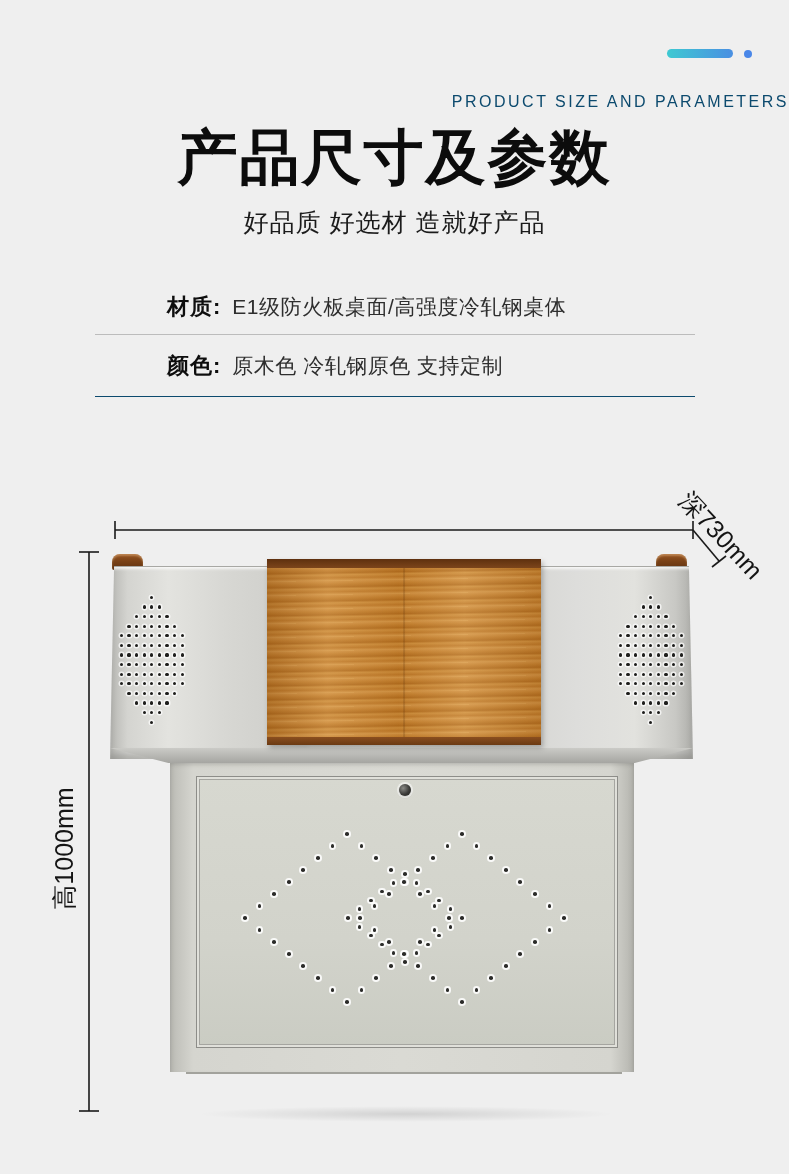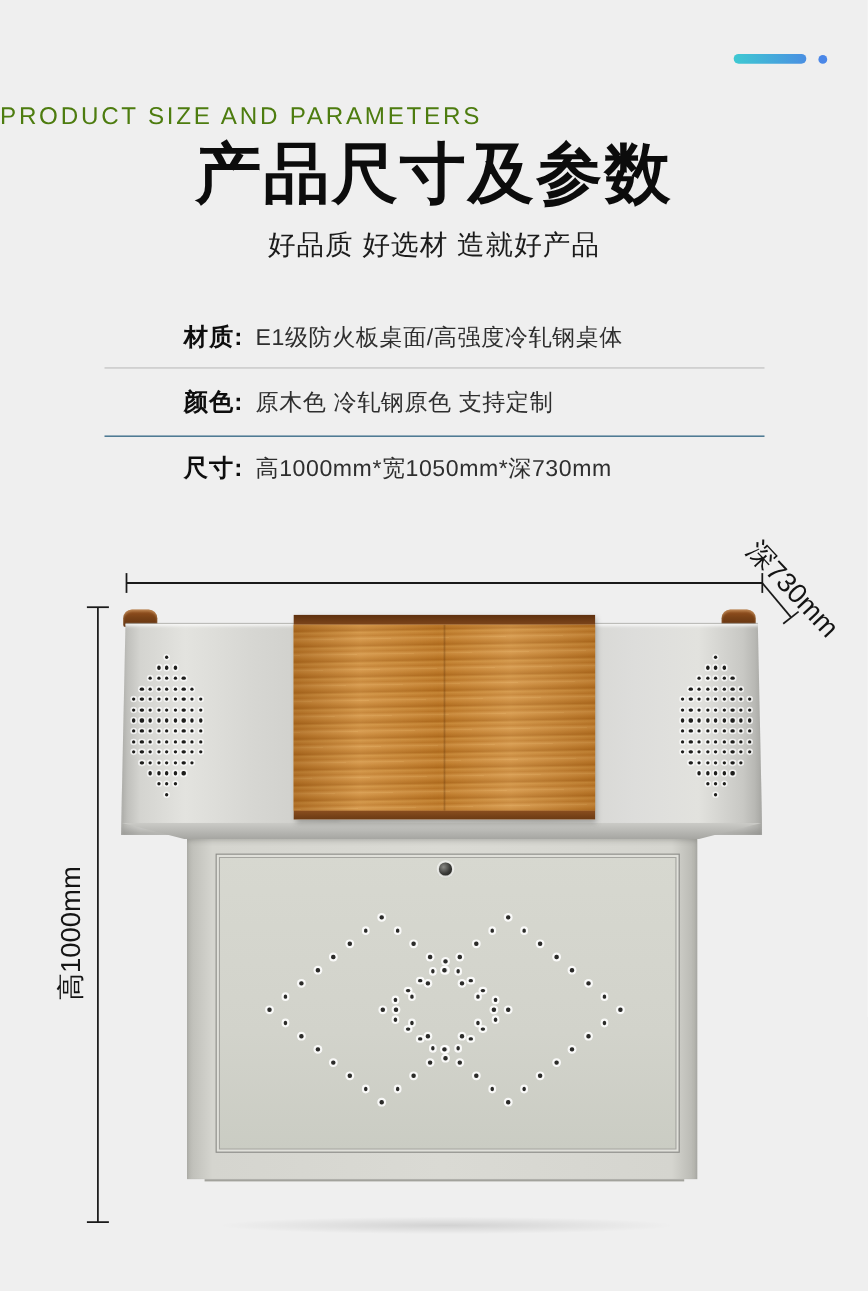--- a/index.html
+++ b/index.html
@@ -17,22 +17,22 @@
     border-radius:5px;
     background:linear-gradient(90deg,#3ec9d2,#4a8fe2);
   }
   .accent-dot{
     position:absolute;left:744px;top:50px;width:8px;height:8px;
     border-radius:50%;background:#4a87e8;
   }
   
   .eyebrow{
     position:absolute;left:0;top:93px;width:100%;
-    text-align:left;font-size:22px;font-weight:400;
-    letter-spacing:2.5px;color:#4d7c0f;
+    text-align:right;font-size:16px;font-weight:400;
+    letter-spacing:2.5px;color:#0c4a6e;
   }
   .title{
     position:absolute;left:0;top:118px;width:100%;margin:0;
     text-align:center;font-size:60px;font-weight:900;
     letter-spacing:2px;color:#0c0c0c;
   }
   .subtitle{
     position:absolute;left:0;top:206px;width:100%;
     text-align:center;font-size:25px;font-weight:400;
     letter-spacing:1px;color:#1b1b1b;
@@ -156,24 +156,20 @@
   <div class="subtitle">好品质 好选材 造就好产品</div>
 
   <div class="specs">
     <div class="spec-row r1">
       <span class="spec-label">材质:</span>
       <span class="spec-value">E1级防火板桌面/高强度冷轧钢桌体</span>
     </div>
     <div class="spec-row r2">
       <span class="spec-label">颜色:</span>
       <span class="spec-value">原木色 冷轧钢原色  支持定制</span>
-    </div>
-    <div class="spec-row r3">
-      <span class="spec-label">尺寸:</span>
-      <span class="spec-value">高1000mm*宽1050mm*深730mm</span>
     </div>
   </div>
 
   <svg class="dim-svg" width="789" height="1174" viewBox="0 0 789 1174">
     <g stroke="#1a1a1a" stroke-width="1.6" fill="none">
 
       <path d="M115 530 H693"></path>
       <path d="M115 521 V539"></path>
       <path d="M693 521 V539"></path>
 

